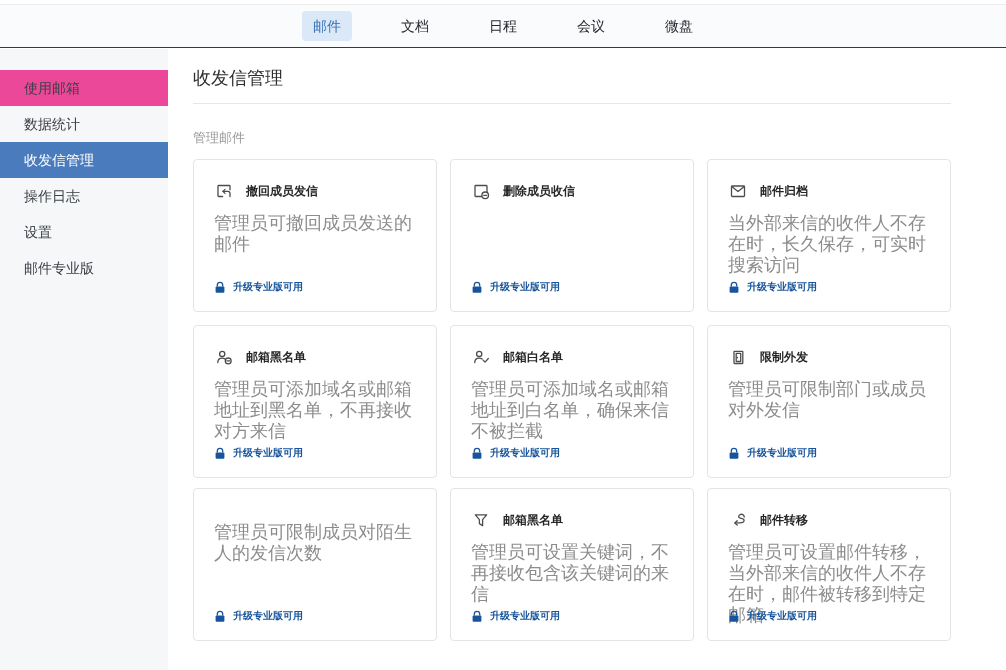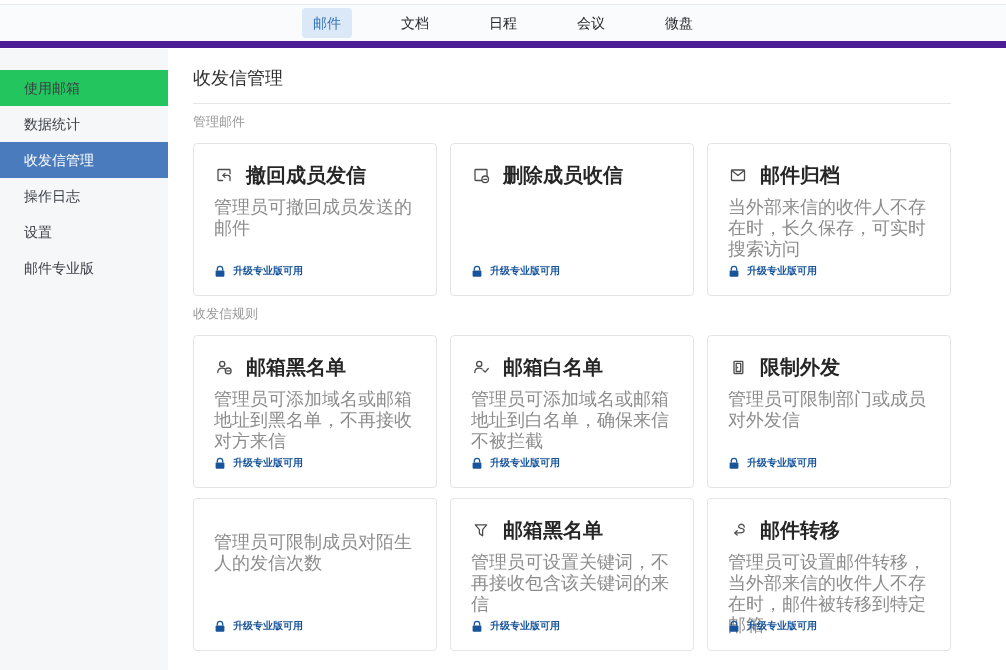--- a/index.html
+++ b/index.html
@@ -4,59 +4,59 @@
 <style>
   html,body{margin:0;padding:0;}
   body{
     width:1006px;height:670px;overflow:hidden;position:relative;
     background:#fff;font-family:"Liberation Sans",sans-serif;
     -webkit-font-smoothing:antialiased;
   }
   
   .topbar{
     position:absolute;top:0;left:0;right:0;height:44px;margin-top:4px;
-    background:#fafbfc;border-top:1px solid #ececec;border-bottom:7px solid #4c1d95;
+    background:#fafbfc;border-top:1px solid #ececec;border-bottom:1px solid #4c1d95;
     display:flex;align-items:center;justify-content:center;box-sizing:border-box;
   }
   .tabs{display:flex;align-items:center;gap:38px;}
   .tab{
     font-size:14px;color:#24282d;padding:7px 11px;border-radius:4px;cursor:pointer;
     white-space:nowrap;line-height:16px;
   }
   .tab.active{background:#dbe8f8;color:#3572b6;}
   
   .sidebar{
     position:absolute;top:49px;left:0;bottom:0;width:168px;background:#f6f7f9;
     padding-top:21px;box-sizing:border-box;
   }
   .side-item{
     height:36px;line-height:36px;padding-left:24px;font-size:14px;color:#3a3f45;
     cursor:pointer;white-space:nowrap;
   }
-  .side-item.hover{background:#22c55e;}
+  .side-item.hover{background:#ec4899;}
   .side-item.active{background:#4a7bbd;color:#ffffff;}
   
   .main{
     position:absolute;top:49px;left:168px;right:0;bottom:0;background:#fff;
     padding:18px 0 0 25px;box-sizing:border-box;overflow:hidden;
   }
   .page-title{font-size:18px;color:#2e2e2e;font-weight:400;line-height:22px;}
   .divider{height:1px;background:#e7e7e7;width:758px;margin-top:14px;}
-  .section-label{font-size:13px;color:#999;margin-top:10px;line-height:16px;}
+  .section-label{font-size:13px;color:#999;margin-top:26px;line-height:16px;}
   .cards{
     display:grid;grid-template-columns:repeat(3,244px);gap:10px 13px;margin-top:13px;
   }
   .card{
     height:153px;border:1px solid #e4e4e4;border-radius:4px;background:#fff;
     box-sizing:border-box;padding:21px 20px 18px;position:relative;cursor:pointer;
   }
   .card-head{display:flex;align-items:center;gap:12px;}
   .card-icon{width:20px;height:20px;flex:0 0 20px;}
   .card-icon svg{display:block;}
-  .card-title{font-size:20px;color:#262626;font-weight:600;line-height:20px;white-space:nowrap;}
+  .card-title{font-size:12px;color:#262626;font-weight:600;line-height:20px;white-space:nowrap;}
   .card-desc{margin-top:12px;font-size:18px;color:#8c8c8c;line-height:21px;}
   .card-footer{
     position:absolute;left:20px;bottom:16px;display:flex;align-items:center;gap:7px;
     font-size:10px;color:#17549b;font-weight:600;line-height:16px;cursor:pointer;
   }
   .lock{display:flex;align-items:center;}
   .ic{stroke:#4c4c4c;stroke-width:1.3;fill:none;stroke-linecap:round;stroke-linejoin:round;}
 </style>
 </head>
 <body>
@@ -148,21 +148,20 @@
           <svg width="12" height="13" viewBox="0 0 12 13">
             <path d="M3.3 5.6 V4 a2.7 2.7 0 0 1 5.4 0 v1.6" fill="none" stroke="#17549b" stroke-width="1.3"></path>
             <rect x="1.6" y="5.4" width="8.8" height="6.3" rx="1" fill="#17549b"></rect>
           </svg>
         </span>
         <span>升级专业版可用</span>
       </div>
     </div>
   </div>
 
-  <div class="section-label">收发信规则</div>
   <div class="cards">
 
     <div class="card">
       <div class="card-head">
         <span class="card-icon">
           <svg width="20" height="20" viewBox="0 0 20 20">
             <circle class="ic" cx="8.2" cy="6.9" r="2.6"></circle>
             <path class="ic" d="M3.8 15.6 c0-2.9 2-4.4 4.4-4.4 1 0 1.9.2 2.7.7"></path>
             <circle cx="14.2" cy="13.9" r="2.9" fill="#fff" stroke="#4c4c4c" stroke-width="1.3"></circle>
             <path class="ic" d="M12.9 13.9 h2.6"></path>

